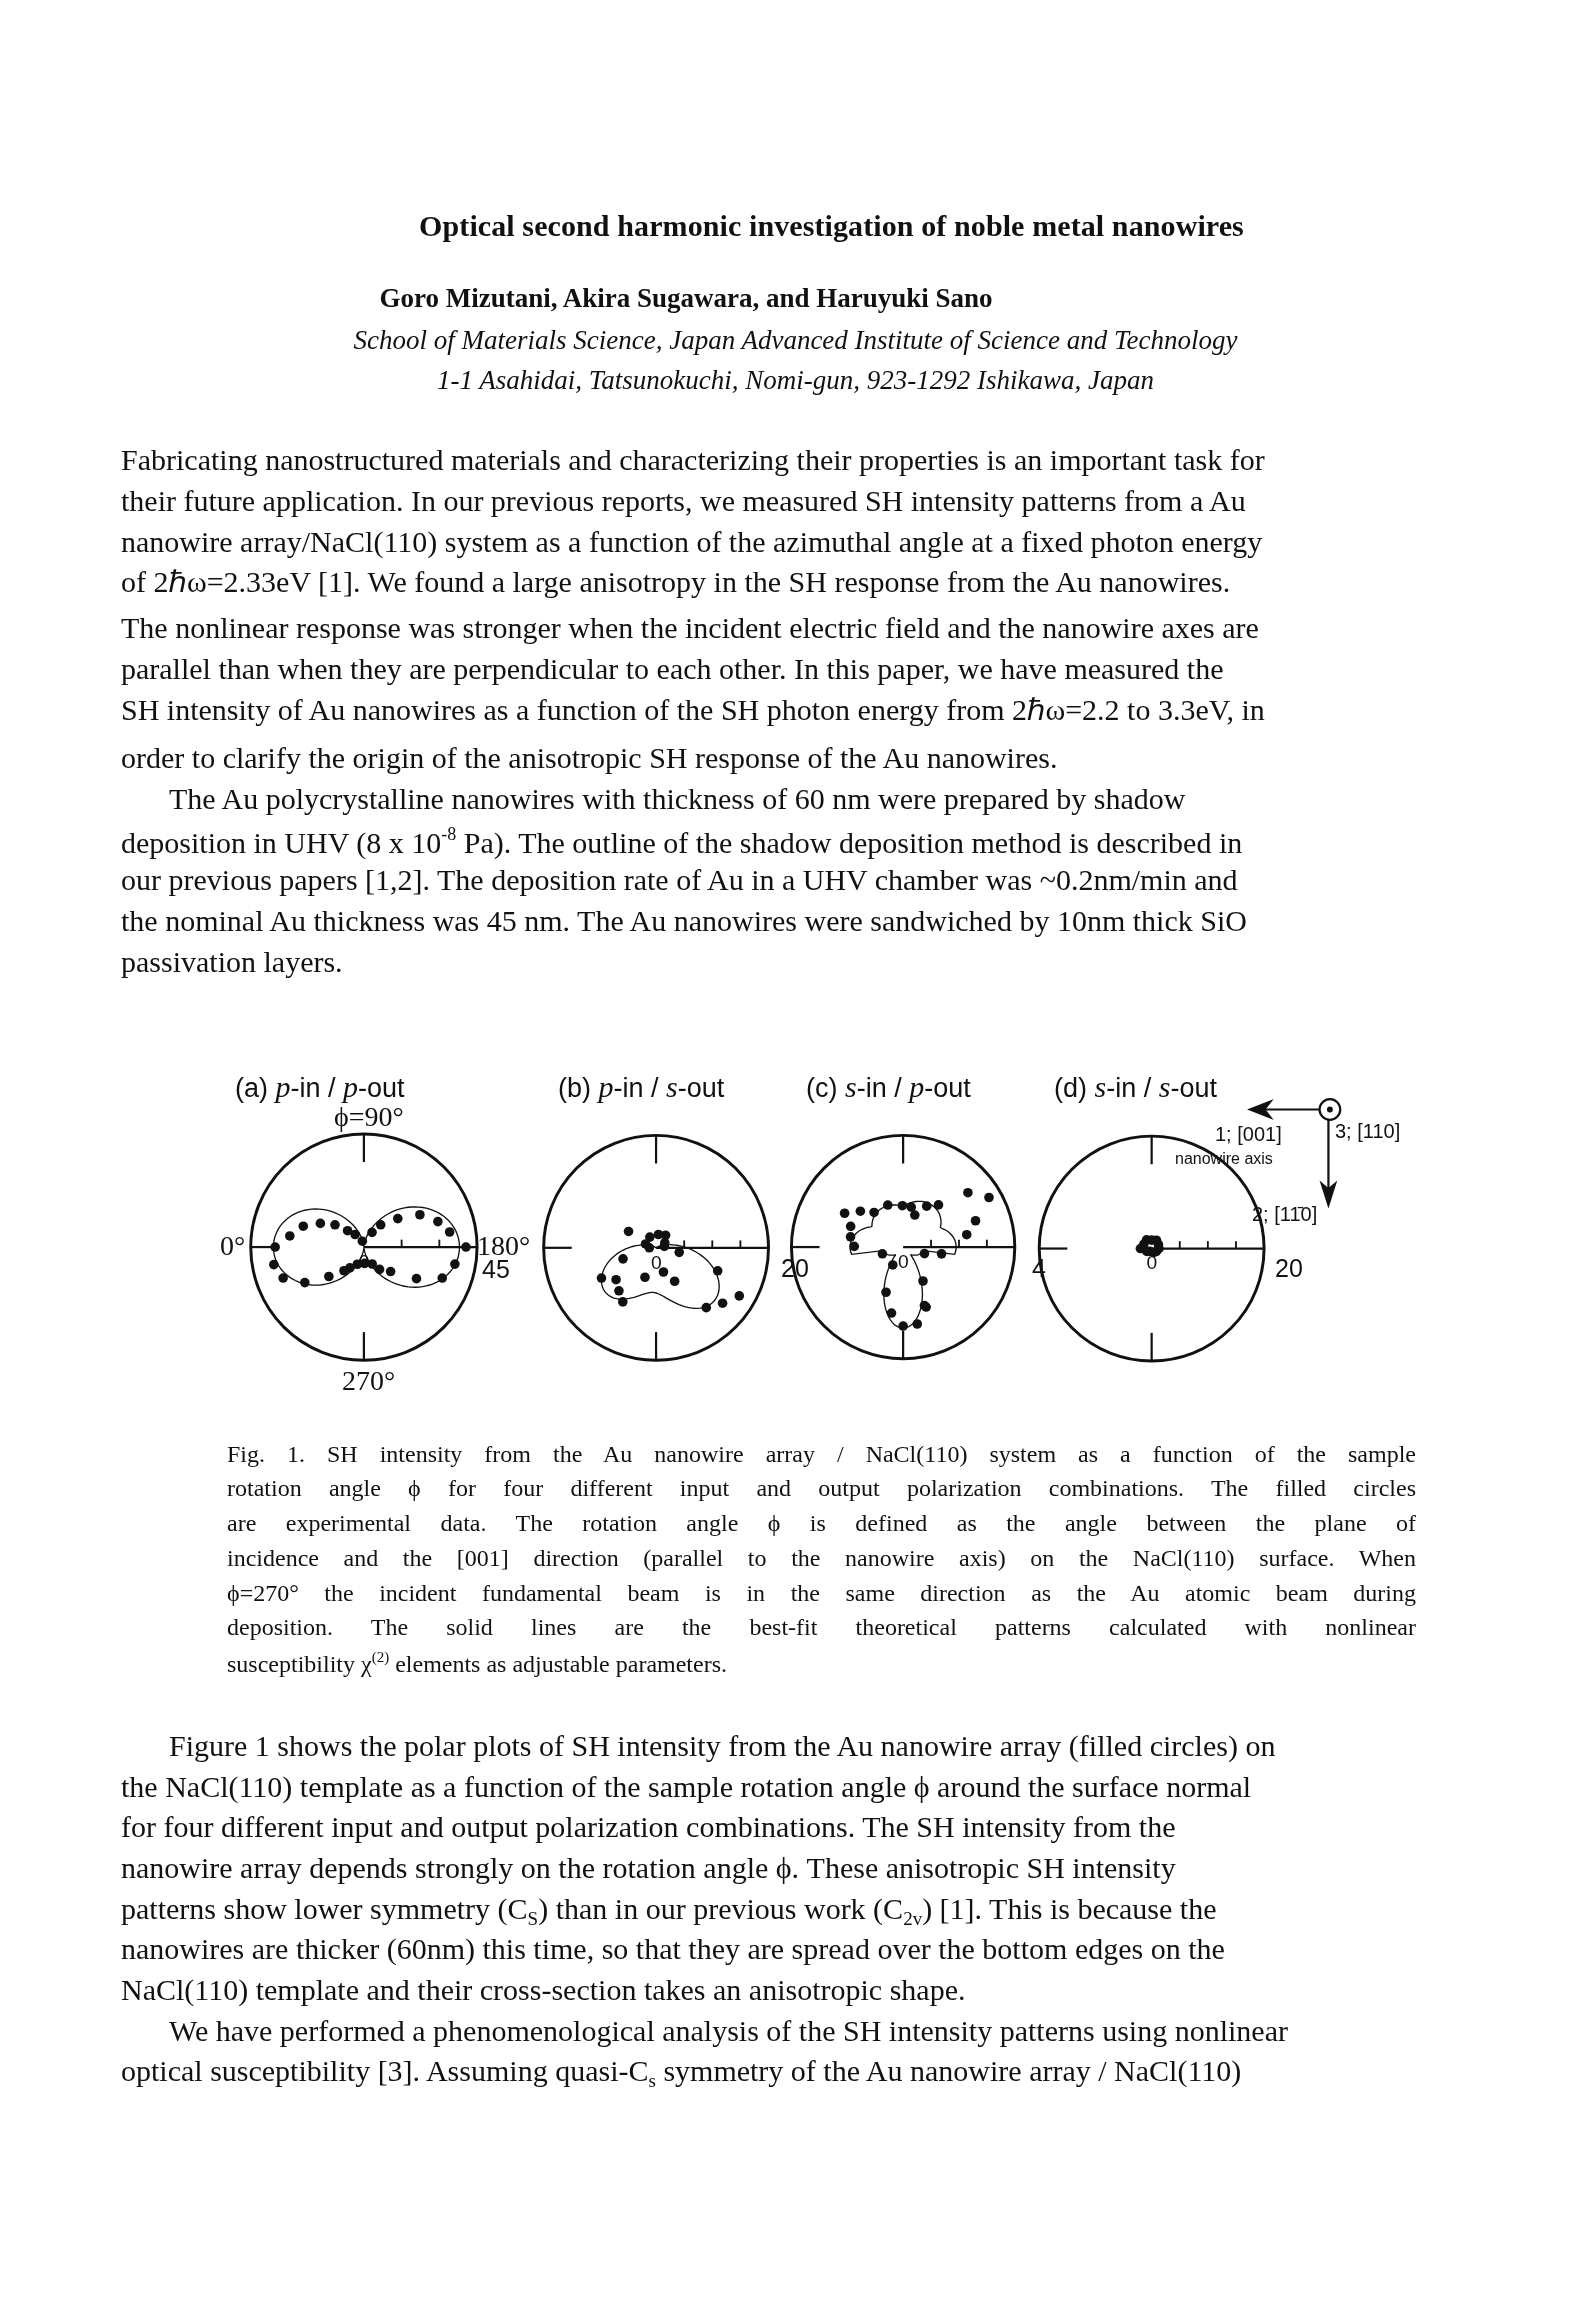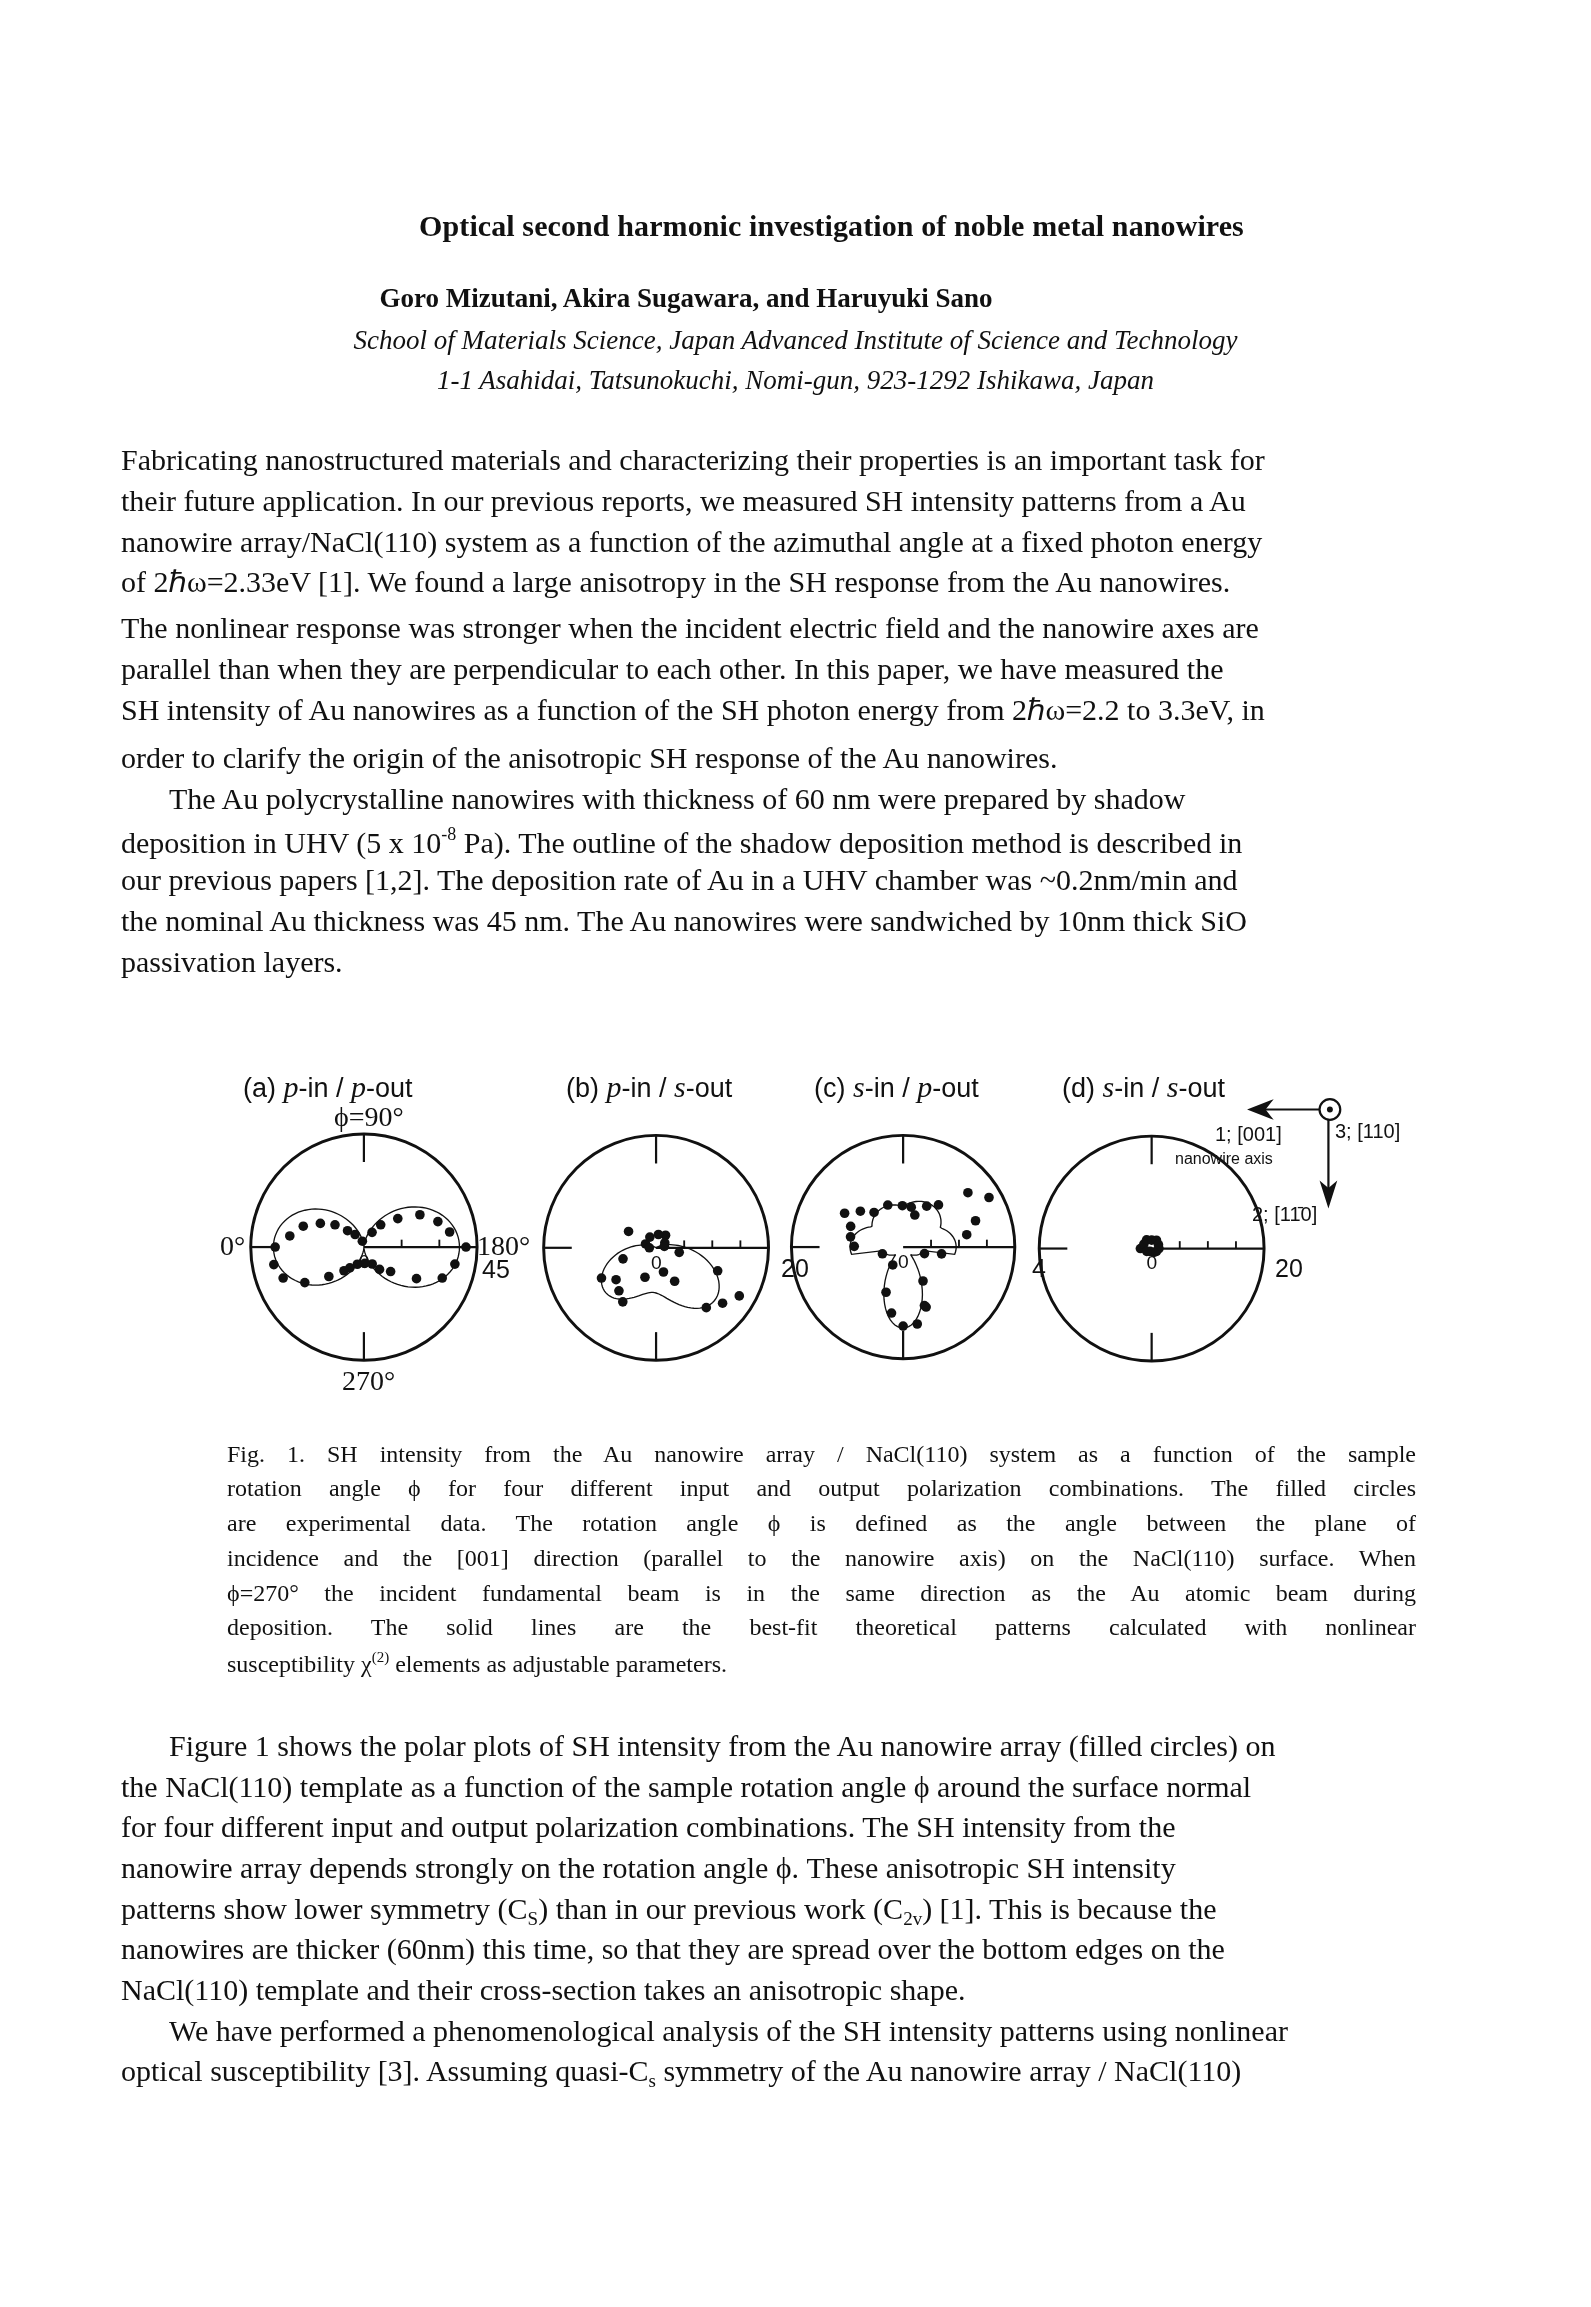--- a/index.html
+++ b/index.html
@@ -9,21 +9,21 @@
   .authors { left: 0; width: 1372px; top: 283px; text-align: center; font-size: 27px; font-weight: bold; }
   .affil { left: 0; width: 1591px; text-align: center; font-size: 27px; font-style: italic; }
   .affil1 { top: 325px; }
   .affil2 { top: 365px; }
   .body-line { position: absolute; left: 121px; white-space: nowrap; font-size: 30px; line-height: 1; }
   .body-line.indent { left: 169px; }
   .sup { font-size: 18px; vertical-align: 12.6px; }
   .sub { font-size: 19px; vertical-align: -6px; }
   .caption-line { position: absolute; left: 227px; width: 1189px; font-size: 24px; white-space: nowrap; text-align: justify; text-align-last: justify; line-height: 1; }
   .caption-line.last { text-align-last: left; }
-  .panel-label { position: absolute; font-family: "Liberation Sans", sans-serif; font-size: 27px; white-space: nowrap; margin-left: 8px; }
+  .panel-label { position: absolute; font-family: "Liberation Sans", sans-serif; font-size: 27px; white-space: nowrap; }
   .panel-label i { font-family: "Liberation Serif", serif; font-size: 30px; }
   .angle-label { position: absolute; font-size: 28px; white-space: nowrap; font-family: "Liberation Serif", serif; }
   .scale-label { position: absolute; font-family: "Liberation Sans", sans-serif; font-size: 25px; white-space: nowrap; margin-left: 26px; }
   .axis-label { position: absolute; font-family: "Liberation Sans", sans-serif; font-size: 20px; white-space: nowrap; }
   .axis-label.big { font-size: 16px; }
   svg#figure { position: absolute; left: 0; top: 0; width: 1591px; height: 2307px; pointer-events: none; }
 </style>
 </head>
 <body>
 
@@ -38,21 +38,21 @@
   <div class="body-line" style="top:527px">nanowire array/NaCl(110) system as a function of the azimuthal angle at a fixed photon energy</div>
   <div class="body-line" style="top:567px">of 2ℏω=2.33eV [1].   We found a large anisotropy in the SH response from the Au nanowires.</div>
   <div class="body-line" style="top:613px">The nonlinear response was stronger when the incident electric field and the nanowire axes are</div>
   <div class="body-line" style="top:654px">parallel than when they are perpendicular to each other.   In this paper, we have measured the</div>
   <div class="body-line" style="top:695px">SH intensity of Au nanowires as a function of the SH photon energy from 2ℏω=2.2 to 3.3eV, in</div>
   <div class="body-line" style="top:743px">order to clarify the origin of the anisotropic SH response of the Au nanowires.</div>
 </div>
 
 <div>
   <div class="body-line indent" style="top:784px">The Au polycrystalline nanowires with thickness of 60 nm were prepared by shadow</div>
-  <div class="body-line" style="top:825px"><span>deposition in UHV (5 x 10</span><span class="sup">-8</span><span> Pa).   The outline of the shadow deposition method is described in</span></div>
+  <div class="body-line" style="top:825px"><span>deposition in UHV (8 x 10</span><span class="sup">-8</span><span> Pa).   The outline of the shadow deposition method is described in</span></div>
   <div class="body-line" style="top:865px">our previous papers [1,2].   The deposition rate of Au in a UHV chamber was ~0.2nm/min and</div>
   <div class="body-line" style="top:906px">the nominal Au thickness was 45 nm.   The Au nanowires were sandwiched by 10nm thick SiO</div>
   <div class="body-line" style="top:947px">passivation layers.</div>
 </div>
 
 <div>
   <div class="panel-label" style="left:235px;top:1070px"><span>(a) </span><i>p</i><span>-in / </span><i>p</i><span>-out</span></div>
   <div class="panel-label" style="left:558px;top:1070px"><span>(b) </span><i>p</i><span>-in / </span><i>s</i><span>-out</span></div>
   <div class="panel-label" style="left:806px;top:1070px"><span>(c) </span><i>s</i><span>-in / </span><i>p</i><span>-out</span></div>
   <div class="panel-label" style="left:1054px;top:1070px"><span>(d) </span><i>s</i><span>-in / </span><i>s</i><span>-out</span></div>

